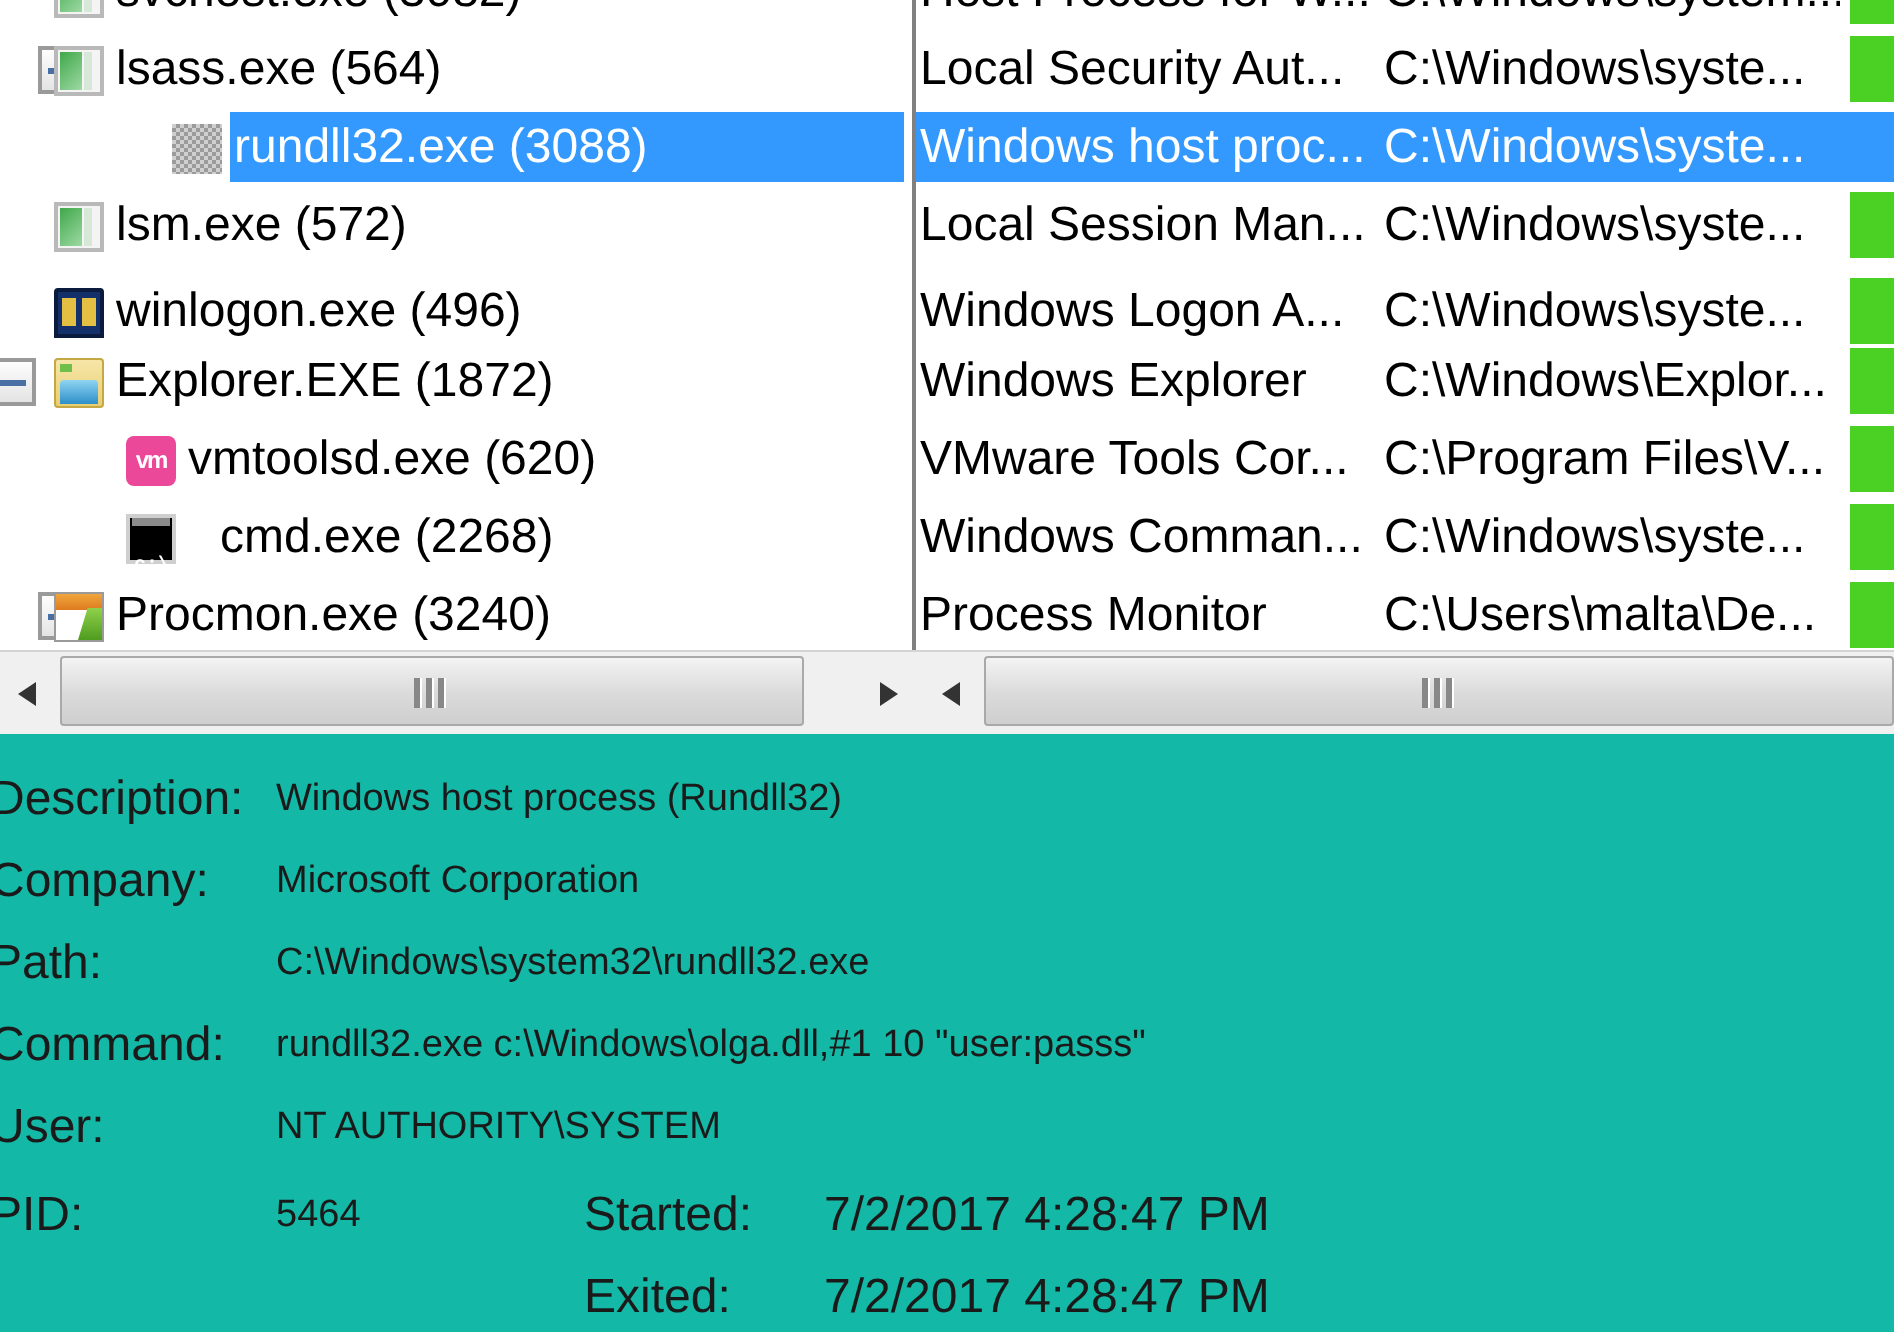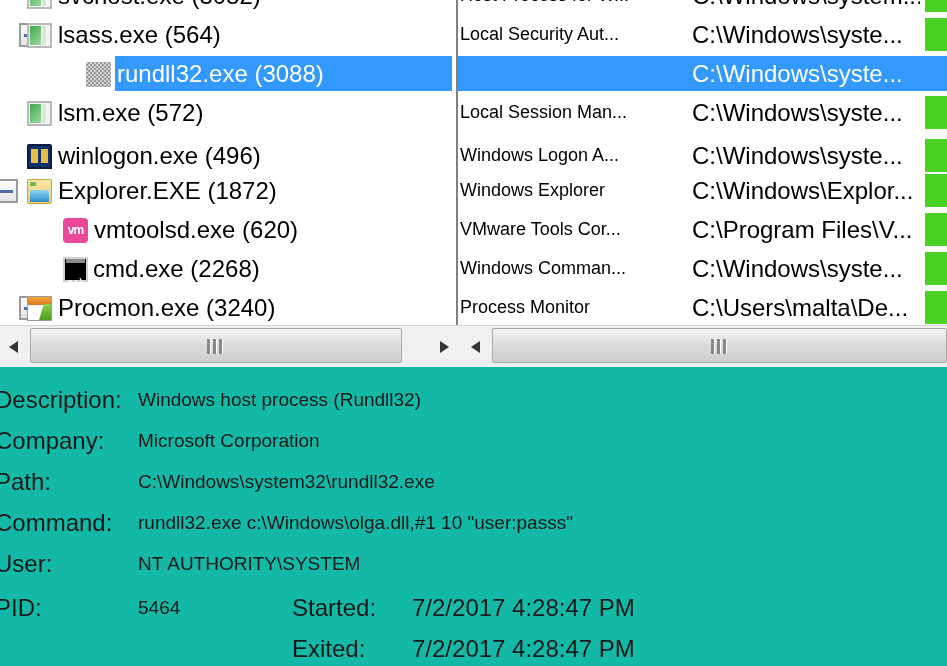--- a/index.html
+++ b/index.html
@@ -64,21 +64,21 @@
     left: 456px; top: 0;
     width: 2px; height: 325px;
     background: #808080;
   }
 
   .cell-desc {
     position: absolute;
     top: 0; height: 39px;
     left: 460px; width: 228px;
     color: #000000;
-    font-size: 18px;
+    font-size: 24px;
     line-height: 39px;
     white-space: nowrap;
     overflow: hidden;
   }
   .cell-path {
     position: absolute;
     top: 0; height: 39px;
     left: 692px; width: 228px;
     color: #000000;
     font-size: 24px;
@@ -368,20 +368,21 @@
       <div class="lifebar"></div>
     </div>
     <div class="row sel" style="top: 54px;">
       <div class="cell-name">
         <div class="hl-name" style="left: 115px; right: 0px;"></div>
         <div class="picon ico-dither" style="left: 86px;"></div>
         <span class="name-text" style="left: 117px;">rundll32.exe (3088)</span>
       </div>
       <div class="hl-desc"></div>
       <div class="hl-path"></div>
+      <div class="cell-desc">Windows host proc...</div>
       <div class="cell-path">C:\Windows\syste...</div>
     </div>
     <div class="row" style="top: 93px;">
       <div class="cell-name">
         <div class="picon ico-svc" style="left: 27px;"></div>
         <span class="name-text" style="left: 58px;">lsm.exe (572)</span>
       </div>
       <div class="cell-desc">Local Session Man...</div>
       <div class="cell-path">C:\Windows\syste...</div>
       <div class="lifebar"></div>
@@ -410,21 +411,21 @@
         <div class="picon ico-vm" style="left: 63px;">vm</div>
         <span class="name-text" style="left: 94px;">vmtoolsd.exe (620)</span>
       </div>
       <div class="cell-desc">VMware Tools Cor...</div>
       <div class="cell-path">C:\Program Files\V...</div>
       <div class="lifebar"></div>
     </div>
     <div class="row" style="top: 249px;">
       <div class="cell-name">
         <div class="picon ico-cmd" style="left: 63px;"></div>
-        <span class="name-text" style="left: 93px;">cmd.exe (2268)</span>
+        <span class="name-text" style="left: 110px;">cmd.exe (2268)</span>
       </div>
       <div class="cell-desc">Windows Comman...</div>
       <div class="cell-path">C:\Windows\syste...</div>
       <div class="lifebar"></div>
     </div>
     <div class="row" style="top: 288px; padding-left: 44px;">
       <div class="cell-name">
         <div class="expander" style="left: 19px;"></div>
         <div class="picon ico-procmon" style="left: 27px;"></div>
         <span class="name-text" style="left: 58px;">Procmon.exe (3240)</span>

